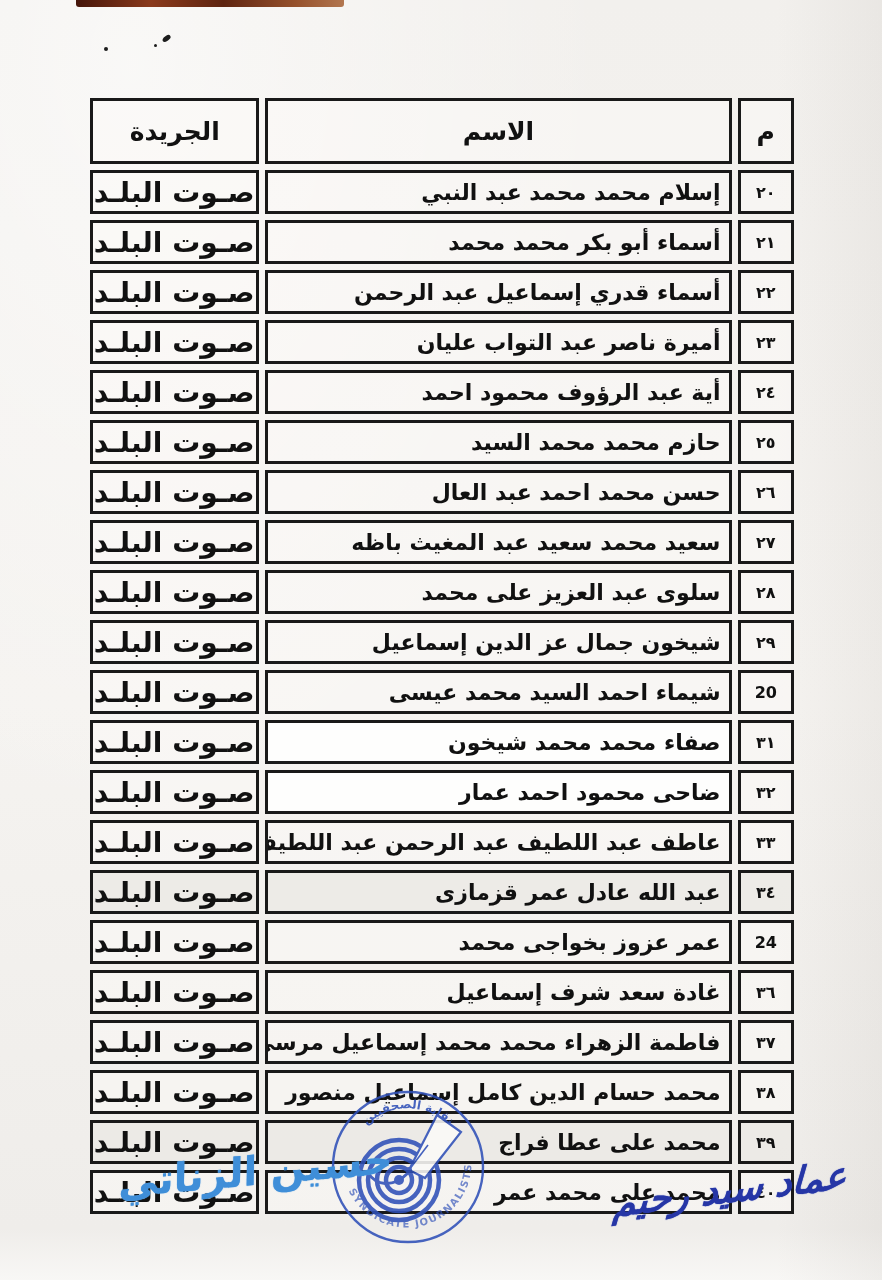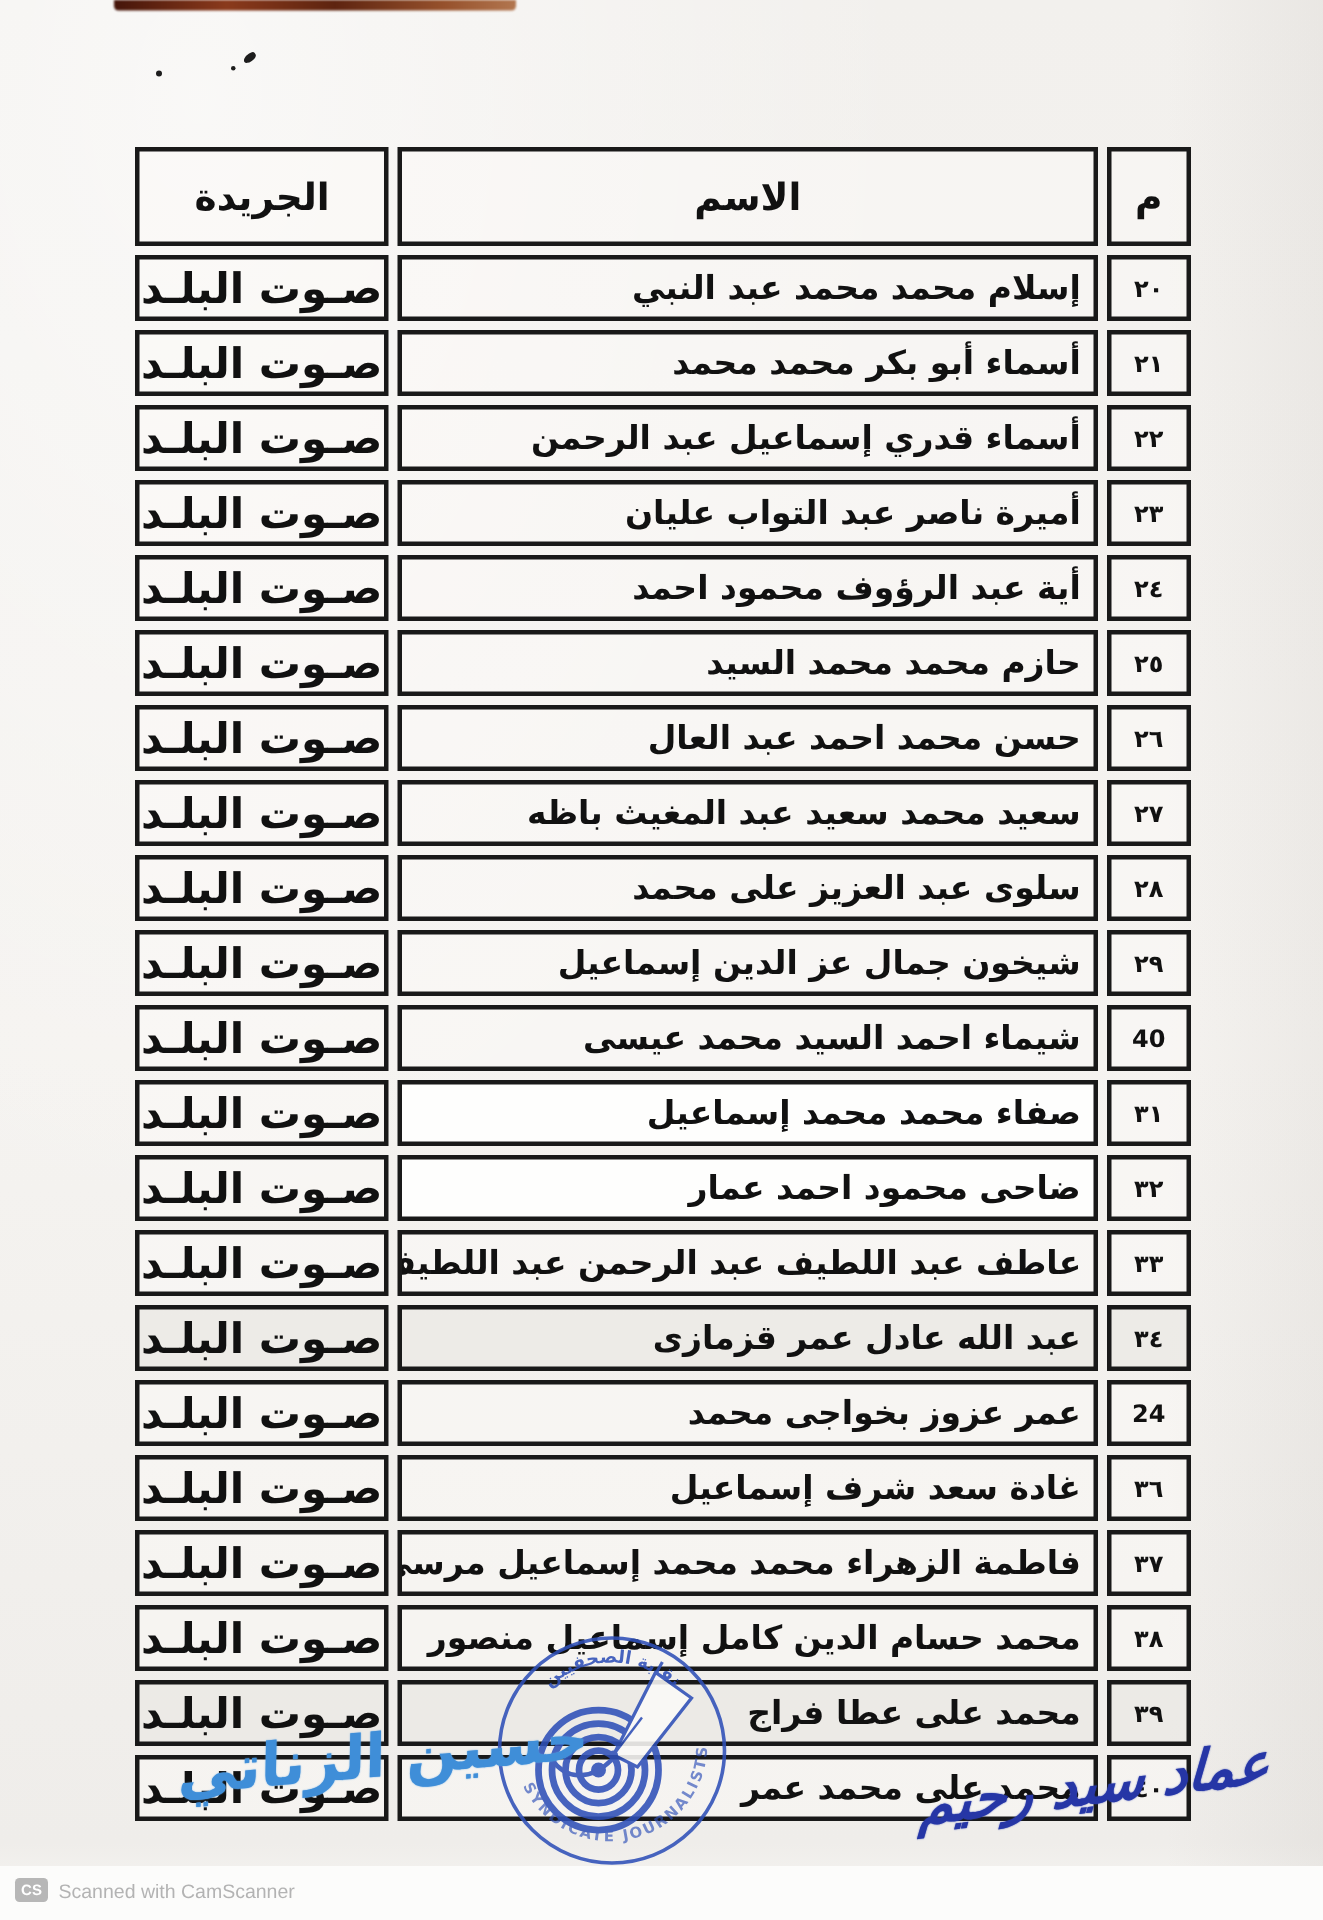--- a/index.html
+++ b/index.html
@@ -131,27 +131,27 @@
           <td class="col-serial">٢٨</td>
           <td class="col-name">سلوى عبد العزيز على محمد</td>
           <td class="col-paper">صـوت البلـد</td>
         </tr>
         <tr>
           <td class="col-serial">٢٩</td>
           <td class="col-name">شيخون جمال عز الدين إسماعيل</td>
           <td class="col-paper">صـوت البلـد</td>
         </tr>
         <tr>
-          <td class="col-serial">40</td>
+          <td class="col-serial">20</td>
           <td class="col-name">شيماء احمد السيد محمد عيسى</td>
           <td class="col-paper">صـوت البلـد</td>
         </tr>
         <tr>
           <td class="col-serial">٣١</td>
-          <td class="col-name">صفاء محمد محمد إسماعيل</td>
+          <td class="col-name">صفاء محمد محمد شيخون</td>
           <td class="col-paper">صـوت البلـد</td>
         </tr>
         <tr>
           <td class="col-serial">٣٢</td>
           <td class="col-name">ضاحى محمود احمد عمار</td>
           <td class="col-paper">صـوت البلـد</td>
         </tr>
         <tr>
           <td class="col-serial">٣٣</td>
           <td class="col-name">عاطف عبد اللطيف عبد الرحمن عبد اللطيف</td>
@@ -218,20 +218,14 @@
       <path d="M 1 3 L 29 -52 L 53 -35 L 17 11 Z" fill="#fbfaf8" stroke="#2f50b8" stroke-width="2.2"></path>
       <line x1="1" y1="3" x2="20" y2="-22" stroke="#2f50b8" stroke-width="1.6"></line>
       <circle cx="1" cy="3" r="3" fill="#2f50b8"></circle>
       <path d="M 0 6 C -16 22 -32 18 -40 6" fill="none" stroke="#2f50b8" stroke-width="3"></path>
     </g>
   </svg>
 
   <div class="sig sig-left">حسين الزناتي</div>
   <div class="sig sig-right">عماد سيد رحيم</div>
 
-  <div class="footer">
-    <div class="watermark">
-      <div class="cs-badge">CS</div>
-      <div class="wm-text">Scanned with CamScanner</div>
-    </div>
-  </div>
 
 </div>
 
 </body></html>

